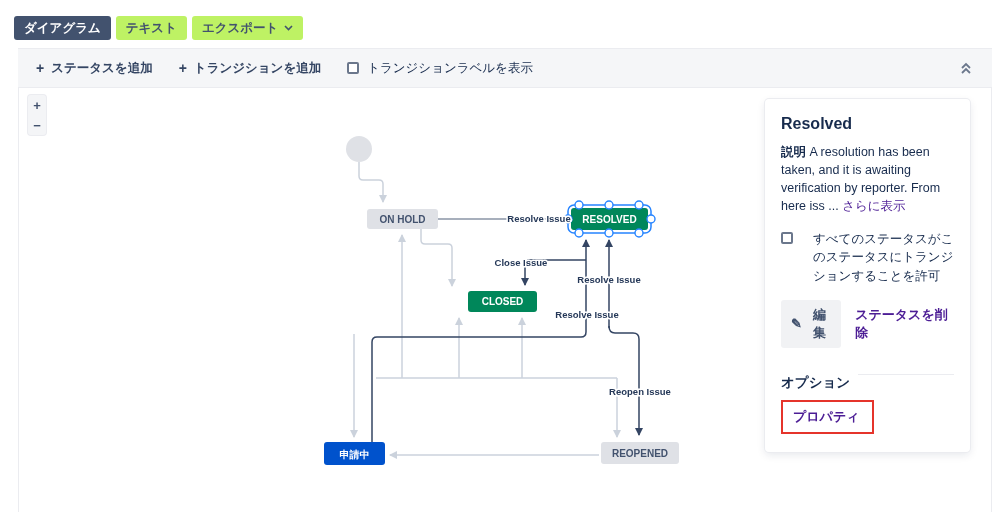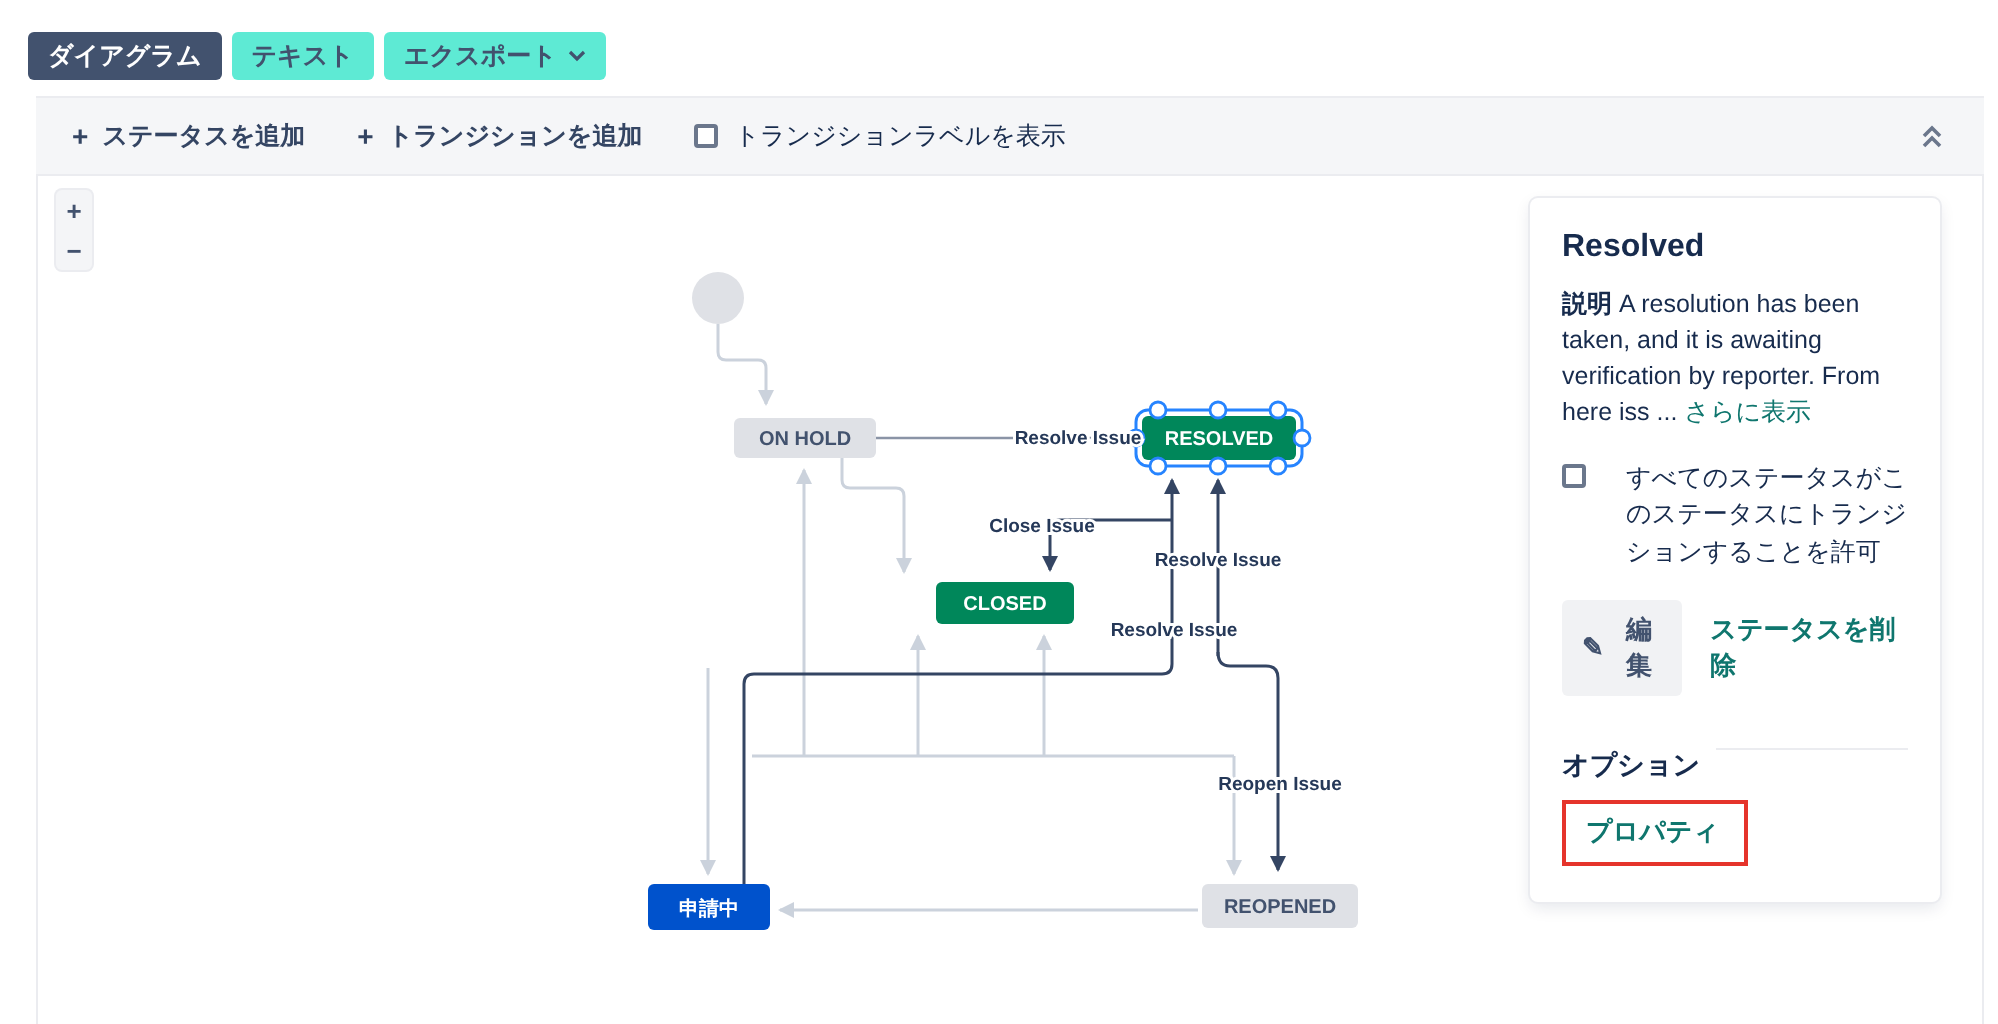--- a/index.html
+++ b/index.html
@@ -2,21 +2,21 @@
 <html><head>
 <meta charset="utf-8">
 <style>
   * { margin:0; padding:0; box-sizing:border-box; }
   html,body { width:999px; height:512px; background:#fff;
     font-family:"Liberation Sans", sans-serif; color:#172B4D; overflow:hidden; }
 
   
   .tabrow { display:flex; gap:5px; padding:16px 0 0 14px; height:48px;text-align:center; }
   .tab { display:inline-flex; align-items:center; gap:6px; height:24px; padding:0 10px;
-    font-size:12.5px; font-weight:bold; color:#42526E; background:#5eead4;
+    font-size:12.5px; font-weight:bold; color:#42526E; background:#bef264;
     border-radius:3px; cursor:pointer; }
   .tab.active { background:#42526E; color:#fff; }
   .tab .chev { width:9px; height:6px; }
 
   
   .toolbar { position:absolute; left:18px; right:7px; top:48px; height:40px;
     background:#F5F6F8; border-top:1px solid #EBECF0; border-bottom:1px solid #EBECF0;
     display:flex; align-items:center; gap:26px; padding:0 18px; }
   .tbtn { display:inline-flex; align-items:center; gap:7px; font-size:12.5px;
     font-weight:bold; color:#344563; cursor:pointer; }
@@ -39,21 +39,21 @@
     paint-order:stroke; stroke:#ffffff; stroke-width:3px; }
   .node-label { font-size:10px; font-weight:bold; }
 
   
   .panel { position:absolute; left:765px; top:99px; width:205px; min-height:261px;
     background:#fff; border-radius:4px; padding:16px 16px 18px 16px; z-index:6;
     box-shadow:0 0 0 1px #EBECF0, 0 3px 8px rgba(9,30,66,.10); }
   .panel h2 { font-size:16px; font-weight:bold; color:#172B4D; margin-bottom:10px; }
   .desc { font-size:12.5px; line-height:1.45; color:#172B4D; }
   .desc b { font-weight:bold; }
-  .link { color:#0f766e; text-decoration:none; cursor:pointer; }
+  .link { color:#4c1d95; text-decoration:none; cursor:pointer; }
   .allow { display:flex; gap:20px; margin-top:14px; font-size:12.5px; line-height:1.5; }
   .allow .cb { flex:0 0 auto; margin-top:2px; }
   .actions { display:flex; align-items:center; gap:14px; margin-top:14px; }
   .editbtn { display:inline-flex; align-items:center; gap:6px; background:#F1F2F4;
     border:none; border-radius:3px; padding:6px 10px; font-size:13px; font-weight:bold;
     color:#42526E; cursor:pointer; font-family:inherit; }
   .dellink { font-size:13px; font-weight:bold; }
   .optrow { display:flex; align-items:flex-start; gap:8px; margin-top:26px; }
   .optrow h3 { font-size:13.5px; font-weight:bold; color:#172B4D; white-space:nowrap; }
   .optrow .rule { flex:1; height:1px; background:#EBECF0; }

